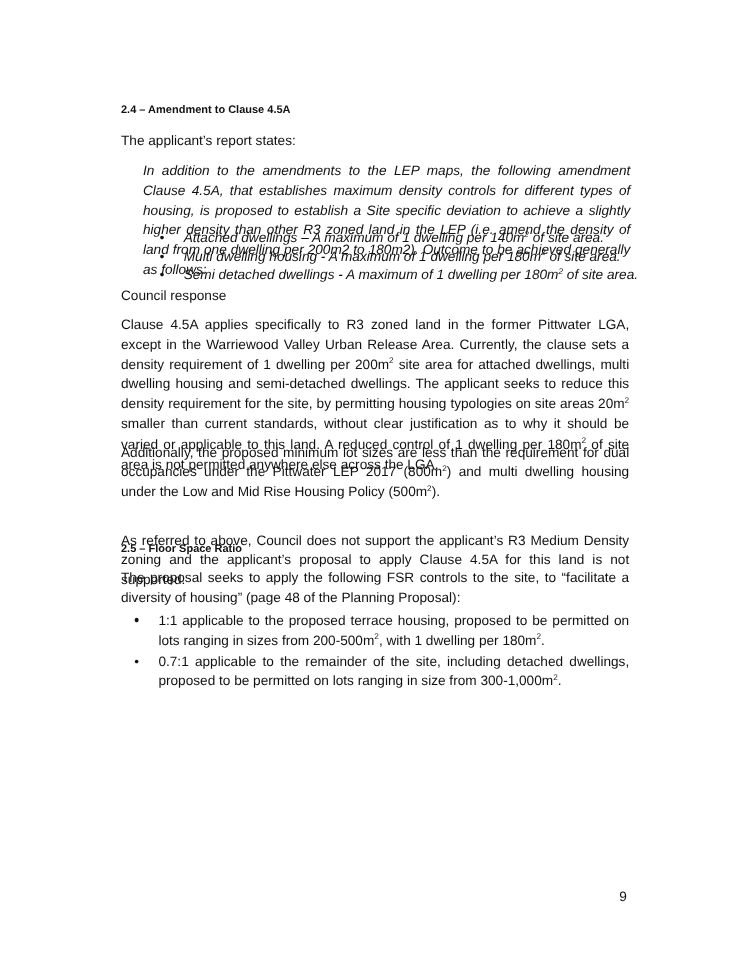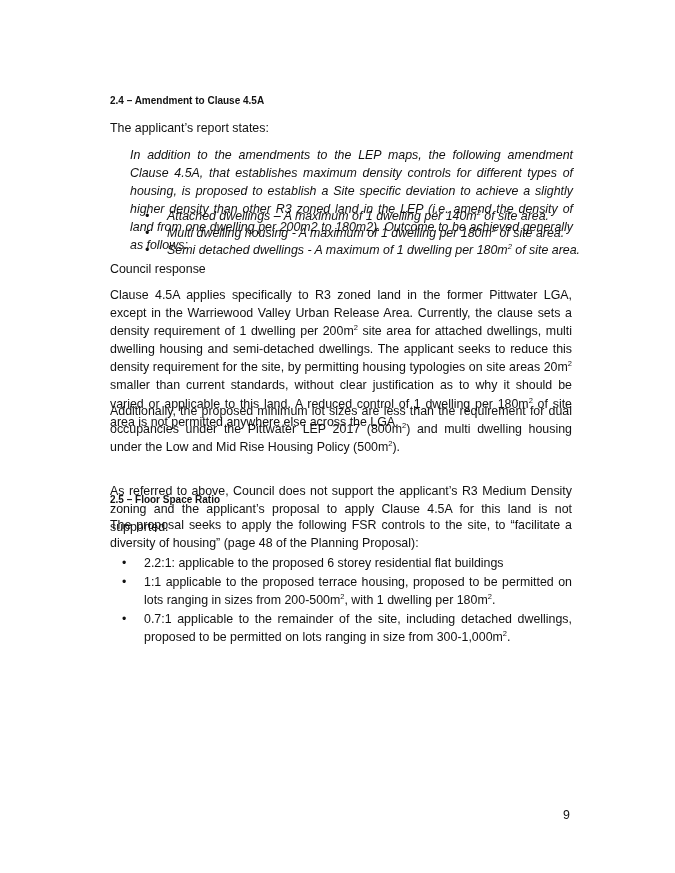--- a/index.html
+++ b/index.html
@@ -59,21 +59,20 @@
 
   <div class="p" style="top:482px">As referred to above, Council does not support the applicant’s R3 Medium Density zoning and the applicant’s proposal to apply Clause 4.5A for this land is not supported.</div>
 
   <div class="h" style="top:492px">2.5 – Floor Space Ratio</div>
 
   <div class="p" style="top:516px">The proposal seeks to apply the following FSR controls to the site, to “facilitate a diversity of housing” (page 48 of the Planning Proposal):</div>
 
   <ul class="flist" style="top:554px">
     <li>
       <span class="bullet">•</span>
-      <span>2.2:1: applicable to the proposed 6 storey residential flat buildings</span>
     </li>
     <li>
       <span class="bullet">•</span>
       <span>1:1 applicable to the proposed terrace housing, proposed to be permitted on lots ranging in sizes from 200-500m</span><sup>2</sup><span>, with 1 dwelling per 180m</span><sup>2</sup><span>.</span>
     </li>
     <li>
       <span class="bullet">•</span>
       <span>0.7:1 applicable to the remainder of the site, including detached dwellings, proposed to be permitted on lots ranging in size from 300-1,000m</span><sup>2</sup><span>.</span>
     </li>
   </ul>

